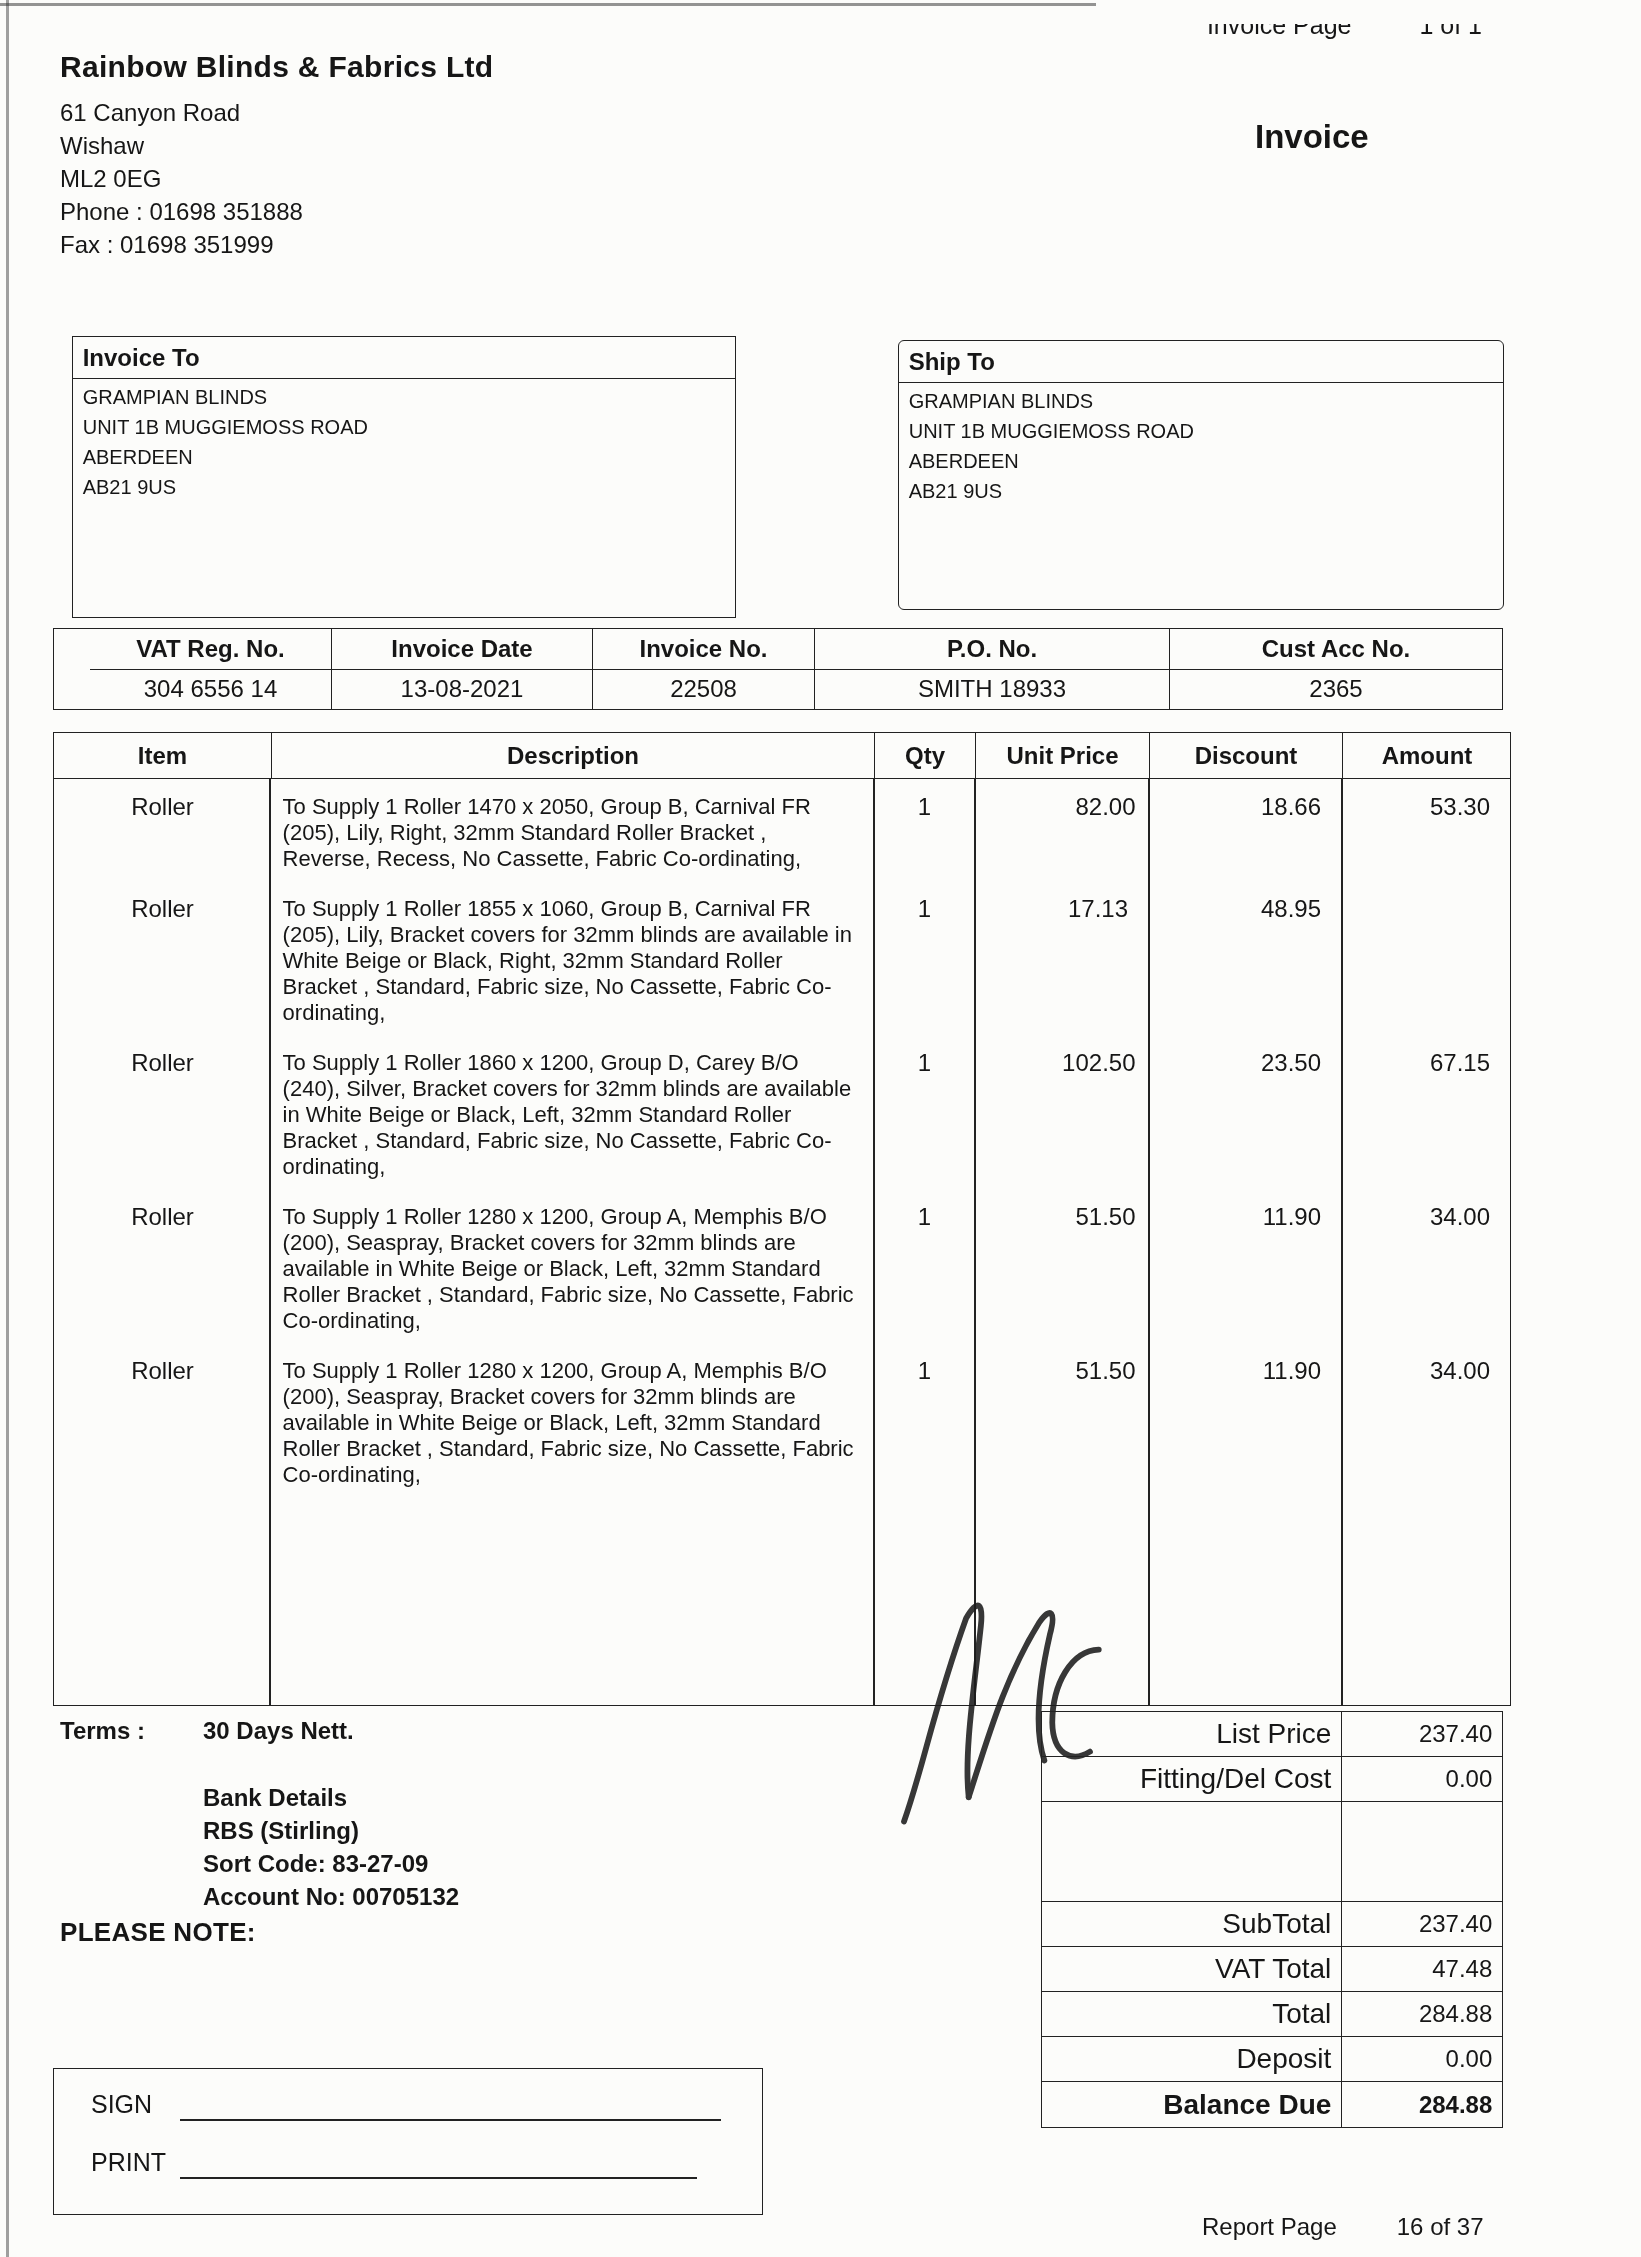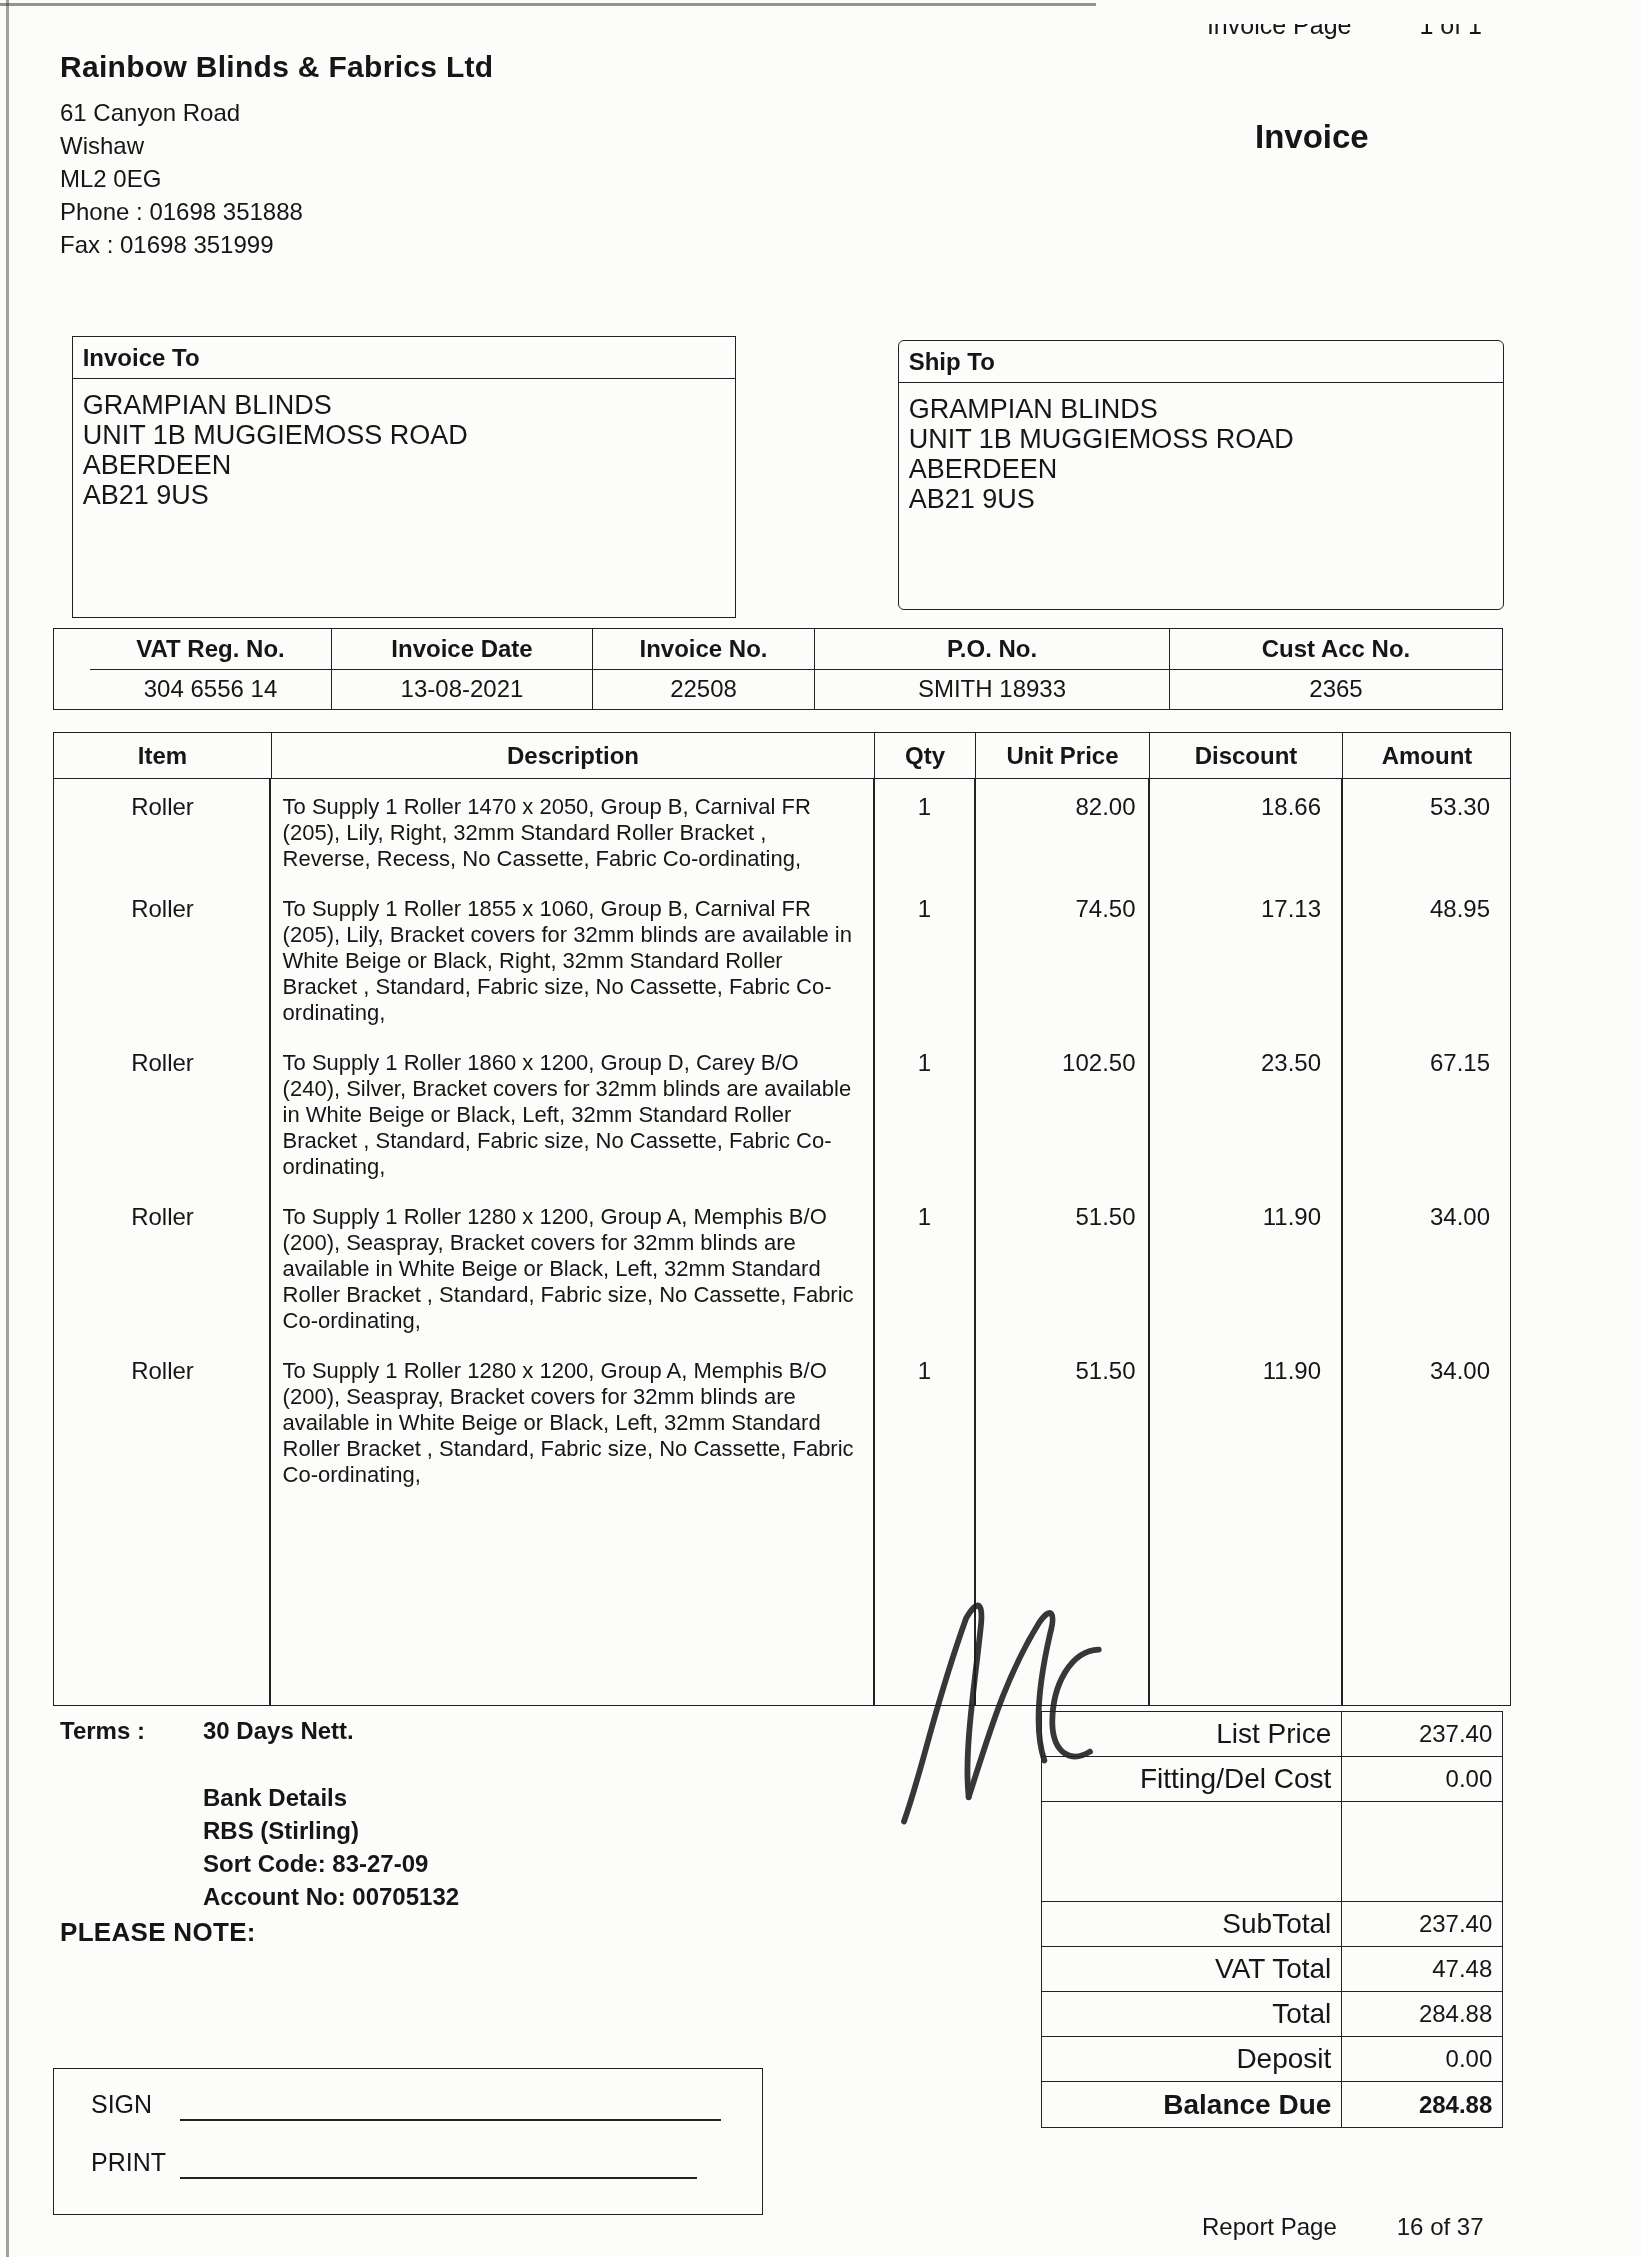--- a/index.html
+++ b/index.html
@@ -22,21 +22,21 @@
   .page-of-clip .inner { margin-top:-12.6px; font-size:25px; white-space:nowrap; }
   .page-of-clip .inner .gap { display:inline-block; width:68px; }
 
   .invoice-title { position:absolute; left:1255px; top:118px; font-size:33px; font-weight:bold; }
 
   
   .addr-box { position:absolute; border:1.9px solid #222; background:transparent; }
   .box-invoice-to { left:72px; top:336px; width:664px; height:282px; }
   .box-ship-to { left:898px; top:340px; width:606px; height:270px;border-radius:6px; }
   .addr-label { font-weight:bold; font-size:24px; padding:6.8px 9.7px 5.8px 9.7px; border-bottom:1.9px solid #222; }
-  .addr-lines { padding:3.9px 9.7px; font-size:27px; line-height:30px;margin-top:8px; }
+  .addr-lines { padding:3.9px 9.7px; font-size:20px; line-height:30px; }
 
   
   .details { position:absolute; left:53px; top:628px; width:1450px; border:1.9px solid #222;padding-left:36px; }
   .details .row { display:grid; grid-template-columns:241px 261px 222px 355px 1fr; }
   .details .row.head { border-bottom:1.9px solid #222; }
   .details .cell { padding:5.8px 3.9px; text-align:center; font-size:24px; border-left:1.9px solid #222; }
   .details .cell:first-child { border-left:none; }
   .details .head .cell { font-weight:bold; }
 
   
@@ -174,21 +174,20 @@
         <div class="c-qty">1</div>
         <div class="c-unit">82.00</div>
         <div class="c-disc">18.66</div>
         <div class="c-amt">53.30</div>
       </div>
 
       <div class="item-row">
         <div class="c-item">Roller</div>
         <div class="c-desc">To Supply 1 Roller  1855 x 1060, Group B, Carnival FR (205), Lily, Bracket covers for 32mm blinds are available in White Beige or Black, Right, 32mm Standard Roller Bracket , Standard, Fabric size, No Cassette, Fabric Co-ordinating,</div>
         <div class="c-qty">1</div>
-        <div class="c-unit">74.50</div>
         <div class="c-disc">17.13</div>
         <div class="c-amt">48.95</div>
       </div>
 
       <div class="item-row">
         <div class="c-item">Roller</div>
         <div class="c-desc">To Supply 1 Roller  1860 x 1200, Group D, Carey B/O (240), Silver, Bracket covers for 32mm blinds are available in White Beige or Black, Left, 32mm Standard Roller Bracket , Standard, Fabric size, No Cassette, Fabric Co-ordinating,</div>
         <div class="c-qty">1</div>
         <div class="c-unit">102.50</div>
         <div class="c-disc">23.50</div>

